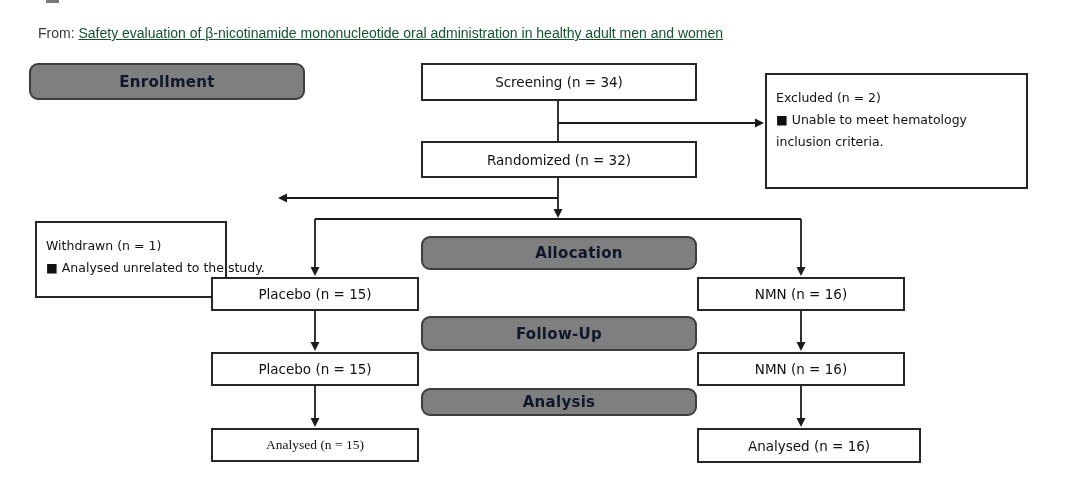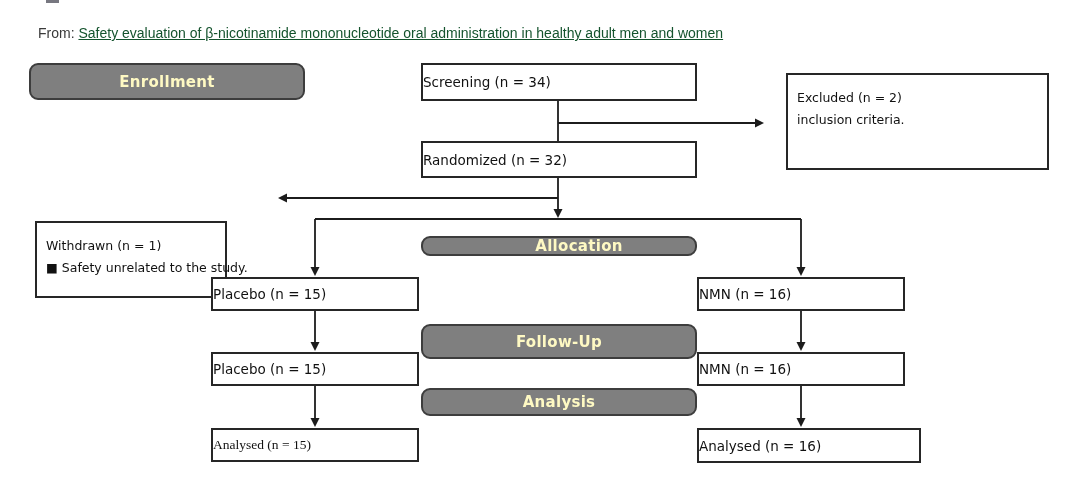--- a/index.html
+++ b/index.html
@@ -21,30 +21,30 @@
   }
   .source-line a{
     color:#14532d;text-decoration:underline;cursor:pointer;
   }
   .connectors{position:absolute;left:0;top:0;width:1080px;height:482px;}
   .stage{
     position:absolute;
     background:#7f7f7f;
     border:2px solid #3d3d3d;
     border-radius:9px;
-    color:#fef9c3;font-weight:bold;font-size:15px;letter-spacing:.3px;
+    color:#0f172a;font-weight:bold;font-size:15px;letter-spacing:.3px;
     display:flex;align-items:center;justify-content:center;
     box-sizing:border-box;
   }
   .node{
     position:absolute;
     background:#ffffff;
     border:2px solid #262626;
     color:#111111;font-size:13.5px;
-    display:flex;align-items:center;justify-content:flex-start;
+    display:flex;align-items:center;justify-content:center;
     box-sizing:border-box;
     text-align:center;
   }
   .node.multiline{
     display:block;
     text-align:left;
     padding:12px 8px 0 9px;
   }
   .node.multiline .tline{
     line-height:22px;white-space:nowrap;font-size:12.5px;
@@ -82,46 +82,47 @@
     <polygon points="801,351 796.5,342 805.5,342" fill="#1c1c1c" stroke="none"></polygon>
     <path d="M315 386 V420"></path>
     <polygon points="315,427 310.5,418 319.5,418" fill="#1c1c1c" stroke="none"></polygon>
     <path d="M801 386 V420"></path>
     <polygon points="801,427 796.5,418 805.5,418" fill="#1c1c1c" stroke="none"></polygon>
   </svg>
 
   <div class="stage" style="left:29px;top:63px;width:276px;height:37px;">
     <span>Enrollment</span>
   </div>
-  <div class="stage" style="left:421px;top:236px;width:276px;height:20px;padding-left:40px;">
+  <div class="stage" style="left:421px;top:236px;width:276px;height:34px;padding-left:40px;">
     <span>Allocation</span>
   </div>
-  <div class="stage" style="left:421px;top:324px;width:276px;height:35px;">
+  <div class="stage" style="left:421px;top:316px;width:276px;height:35px;">
     <span>Follow-Up</span>
   </div>
   <div class="stage" style="left:421px;top:388px;width:276px;height:28px;">
     <span>Analysis</span>
   </div>
 
   <div class="node" style="left:421px;top:63px;width:276px;height:38px;">
     <span>Screening (n = 34)</span>
   </div>
 
-  <div class="node multiline" style="left:786px;top:73px;width:263px;height:97px;">
+  <div class="node multiline" style="left:765px;top:73px;width:263px;height:116px;">
     <div class="tline">Excluded  (n = 2)</div>
+    <div class="tline">■  Unable to meet hematology</div>
     <div class="tline">inclusion criteria.</div>
   </div>
 
   <div class="node" style="left:421px;top:141px;width:276px;height:37px;">
     <span>Randomized (n = 32)</span>
   </div>
 
   <div class="node multiline" style="left:35px;top:173px;width:192px;height:77px;margin-top:48px;">
     <div class="tline">Withdrawn (n = 1)</div>
-    <div class="tline">■ Safety unrelated to the study.</div>
+    <div class="tline">■ Analysed unrelated to the study.</div>
   </div>
 
   <div class="node" style="left:211px;top:277px;width:208px;height:34px;">
     <span>Placebo (n = 15)</span>
   </div>
   <div class="node" style="left:697px;top:277px;width:208px;height:34px;">
     <span>NMN (n = 16)</span>
   </div>
 
   <div class="node" style="left:211px;top:352px;width:208px;height:34px;">

